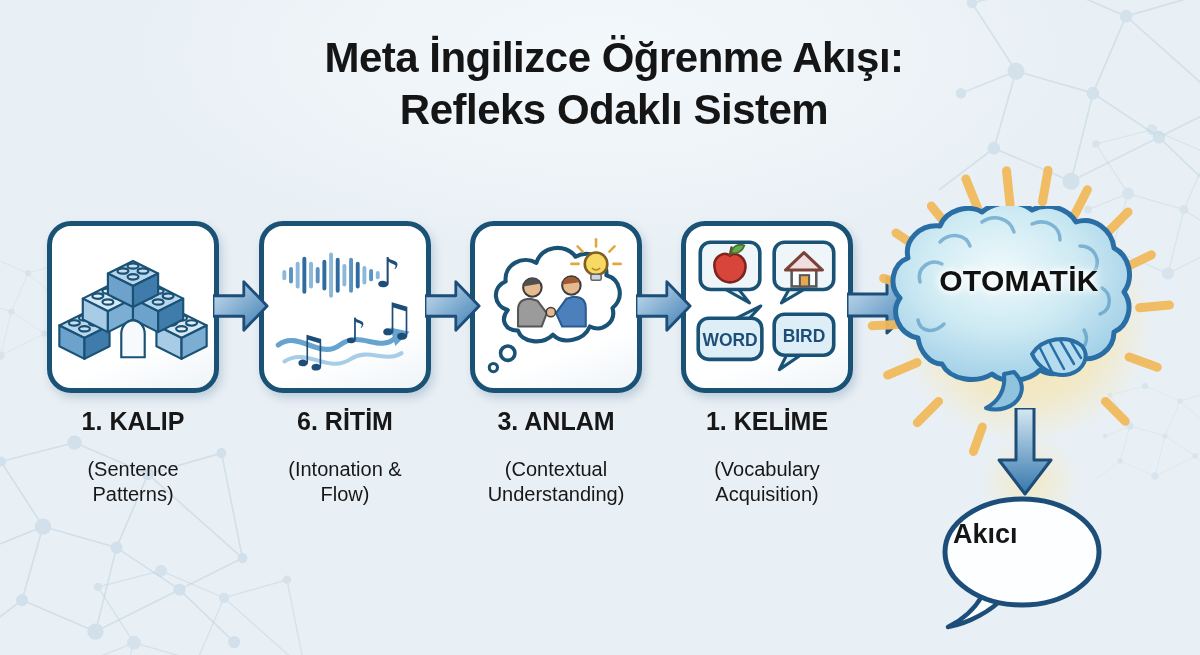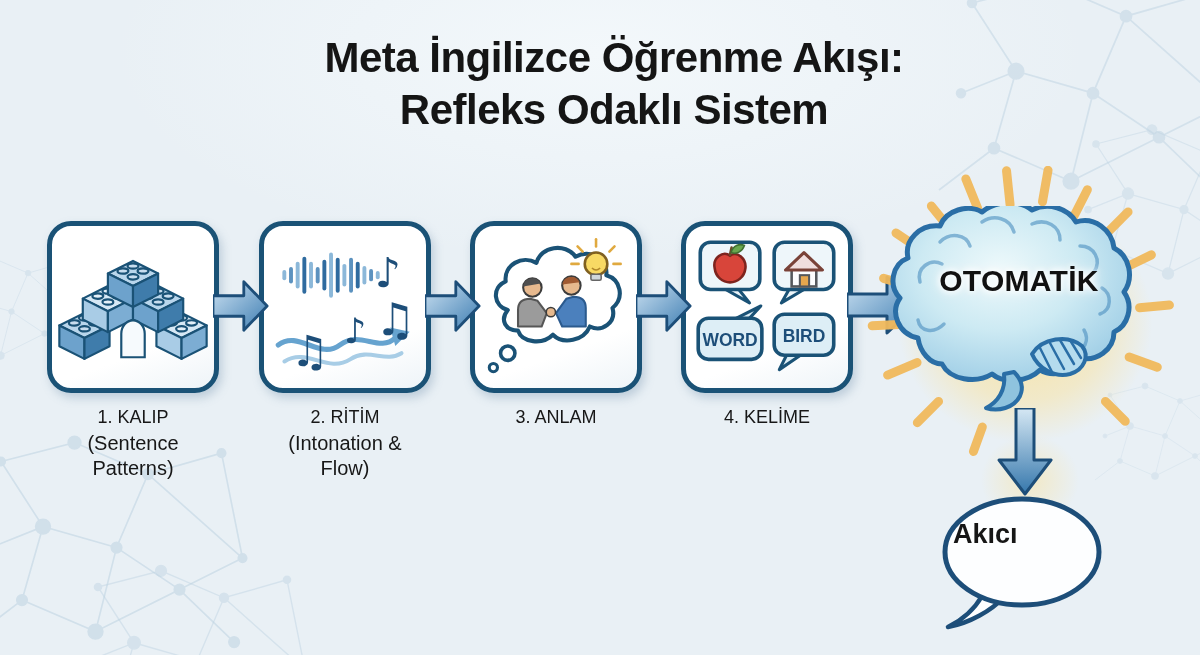--- a/index.html
+++ b/index.html
@@ -12,21 +12,21 @@
     font-size:42px;font-weight:800;line-height:1.24;letter-spacing:-0.5px;margin-left:28px;}
 
   .box{position:absolute;top:221px;width:172px;height:172px;background:linear-gradient(160deg,#ffffff 72%,#eef4f8);
     border:5px solid #1a5276;border-radius:24px;box-shadow:3px 5px 10px rgba(110,140,170,.35);box-sizing:border-box;}
   .box svg.icon{position:absolute;left:4px;top:4px;width:154px;height:154px;}
 
   .harrow{position:absolute;top:277px;width:56px;height:58px;}
   .harrow-brain{position:absolute;left:847px;top:272px;width:74px;height:66px;}
 
   .steplabel{position:absolute;top:407px;width:224px;text-align:center;color:#171717;}
-  .steplabel .t{font-size:18px;font-weight:400;margin-bottom:3px;}
+  .steplabel .t{font-size:25px;font-weight:700;margin-bottom:21px;}
   .steplabel .s{font-size:20px;font-weight:400;line-height:1.26;}
 
   .glow{position:absolute;left:853px;top:158px;width:344px;height:356px;
     background:radial-gradient(ellipse closest-side at 50% 46%, rgba(249,226,158,.95) 0%, rgba(249,226,158,.5) 48%, rgba(249,228,165,0) 74%);}
   .glow2{position:absolute;left:960px;top:415px;width:140px;height:130px;
     background:radial-gradient(closest-side, rgba(249,227,160,.55), rgba(249,227,160,0) 70%);}
   .rays{position:absolute;left:862px;top:166px;width:320px;height:316px;}
   .brain{position:absolute;left:884px;top:206px;width:270px;height:236px;}
   .brainlabel{position:absolute;left:917px;top:262px;width:204px;text-align:center;color:#111;
     font-size:30px;font-weight:800;line-height:1.27;letter-spacing:.3px;
@@ -222,31 +222,39 @@
   </svg>
 
   <div class="steplabel" style="left:21px">
     <div class="t">1. KALIP</div>
     <div class="s">
       <div>(Sentence</div>
         <div>Patterns)</div>
     </div>
   </div>
   <div class="steplabel" style="left:233px">
-    <div class="t">2. RİTİM</div>
+    <div class="t">6. RİTİM</div>
     <div class="s">
       <div>(Intonation &amp;</div>
         <div>Flow)</div>
     </div>
   </div>
   <div class="steplabel" style="left:444px">
     <div class="t">3. ANLAM</div>
+    <div class="s">
+      <div>(Contextual</div>
+        <div>Understanding)</div>
+    </div>
   </div>
   <div class="steplabel" style="left:655px">
-    <div class="t">4. KELİME</div>
+    <div class="t">1. KELİME</div>
+    <div class="s">
+      <div>(Vocabulary</div>
+        <div>Acquisition)</div>
+    </div>
   </div>
 
   <div class="glow"></div>
   <div class="glow2"></div>
 
   <svg class="rays" viewBox="0 0 320 316" aria-hidden="true">
     <g transform="translate(160,152)" stroke="#f1b95c" stroke-width="9" stroke-linecap="round" opacity="0.95">
       <line transform="rotate(-160)" x1="0" y1="-116" x2="0" y2="-142"></line>
       <line transform="rotate(-135)" x1="0" y1="-118" x2="0" y2="-148"></line>
       <line transform="rotate(-113)" x1="0" y1="-114" x2="0" y2="-146"></line>

